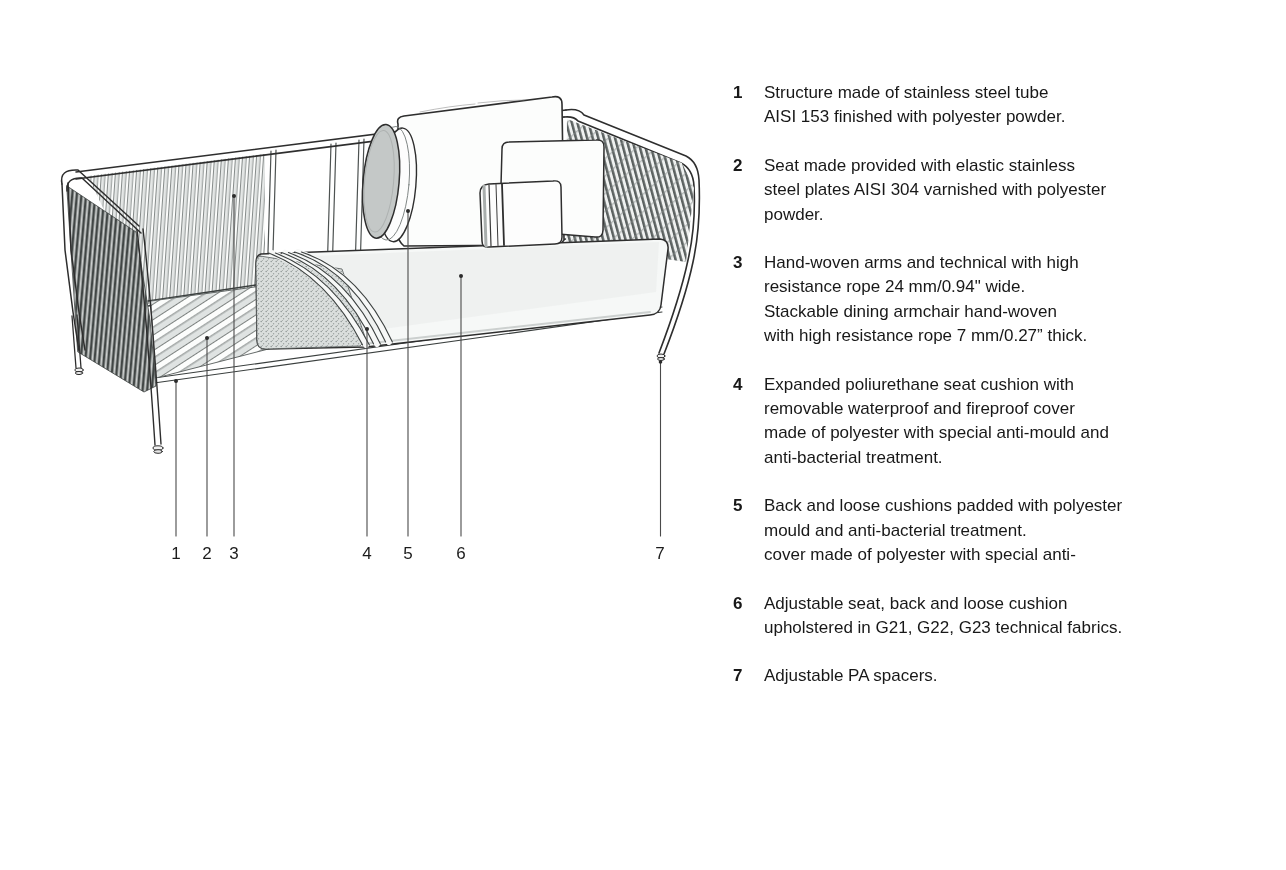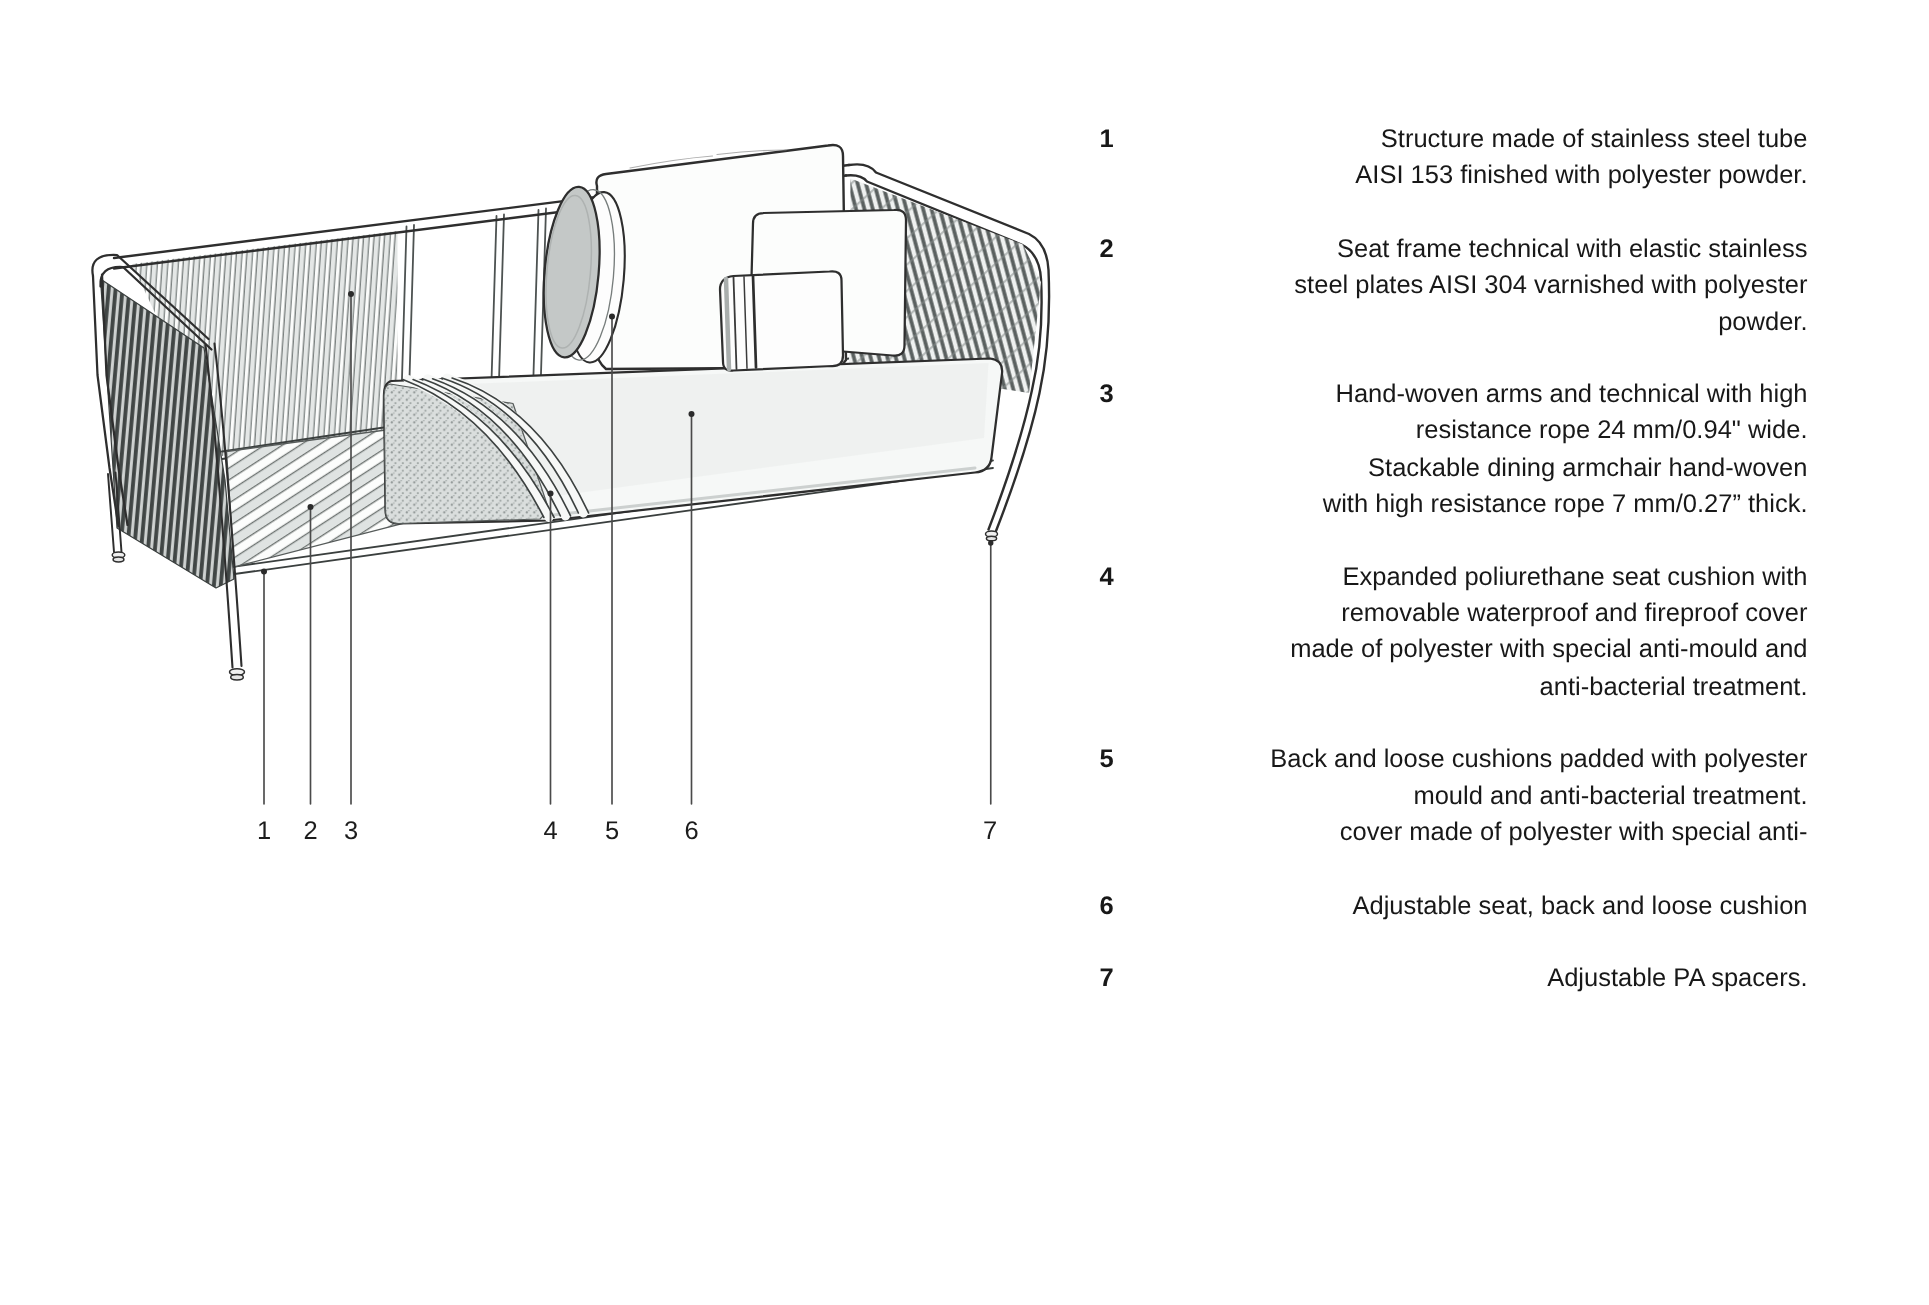--- a/index.html
+++ b/index.html
@@ -12,21 +12,21 @@
   .callout-num{
     position:absolute;top:544px;width:20px;margin-left:-10px;
     text-align:center;font-size:17px;line-height:20px;color:#1c1c1c;font-weight:400;
   }
   .legend{
     position:absolute;left:733px;top:81px;width:472px;
     color:#181818;font-size:17px;line-height:24.4px;
   }
   .legend-item{display:flex;margin-bottom:24px;}
   .l-num{width:31px;flex:none;font-weight:700;}
-  .l-text{flex:1;text-align:right;}
+  .l-text{flex:1;}
   .l-line{display:block;white-space:nowrap;}
 </style>
 </head>
 <body>
 
 <div class="page">
 
   <div class="figure">
     <svg viewBox="0 0 720 580" fill="none" stroke-linecap="round" stroke-linejoin="round">
       <defs>
@@ -207,21 +207,21 @@
       <span class="l-num">1</span>
       <span class="l-text">
         <span class="l-line">Structure made of stainless steel tube</span>
         <span class="l-line">AISI 153 finished with polyester powder.</span>
       </span>
     </div>
 
     <div class="legend-item">
       <span class="l-num">2</span>
       <span class="l-text">
-        <span class="l-line">Seat frame technical with elastic stainless</span>
+        <span class="l-line">Seat made provided with elastic stainless</span>
         <span class="l-line">steel plates AISI 304 varnished with polyester</span>
         <span class="l-line">powder.</span>
       </span>
     </div>
 
     <div class="legend-item">
       <span class="l-num">3</span>
       <span class="l-text">
         <span class="l-line">Hand-woven arms and technical with high</span>
         <span class="l-line">resistance rope 24 mm/0.94" wide.</span>
@@ -246,20 +246,21 @@
         <span class="l-line">Back and loose cushions padded with polyester</span>
         <span class="l-line">mould and anti-bacterial treatment.</span>
         <span class="l-line">cover made of polyester with special anti-</span>
       </span>
     </div>
 
     <div class="legend-item">
       <span class="l-num">6</span>
       <span class="l-text">
         <span class="l-line">Adjustable seat, back and loose cushion</span>
+        <span class="l-line">upholstered in G21, G22, G23 technical fabrics.</span>
       </span>
     </div>
 
     <div class="legend-item">
       <span class="l-num">7</span>
       <span class="l-text">
         <span class="l-line">Adjustable PA spacers.</span>
       </span>
     </div>
 

